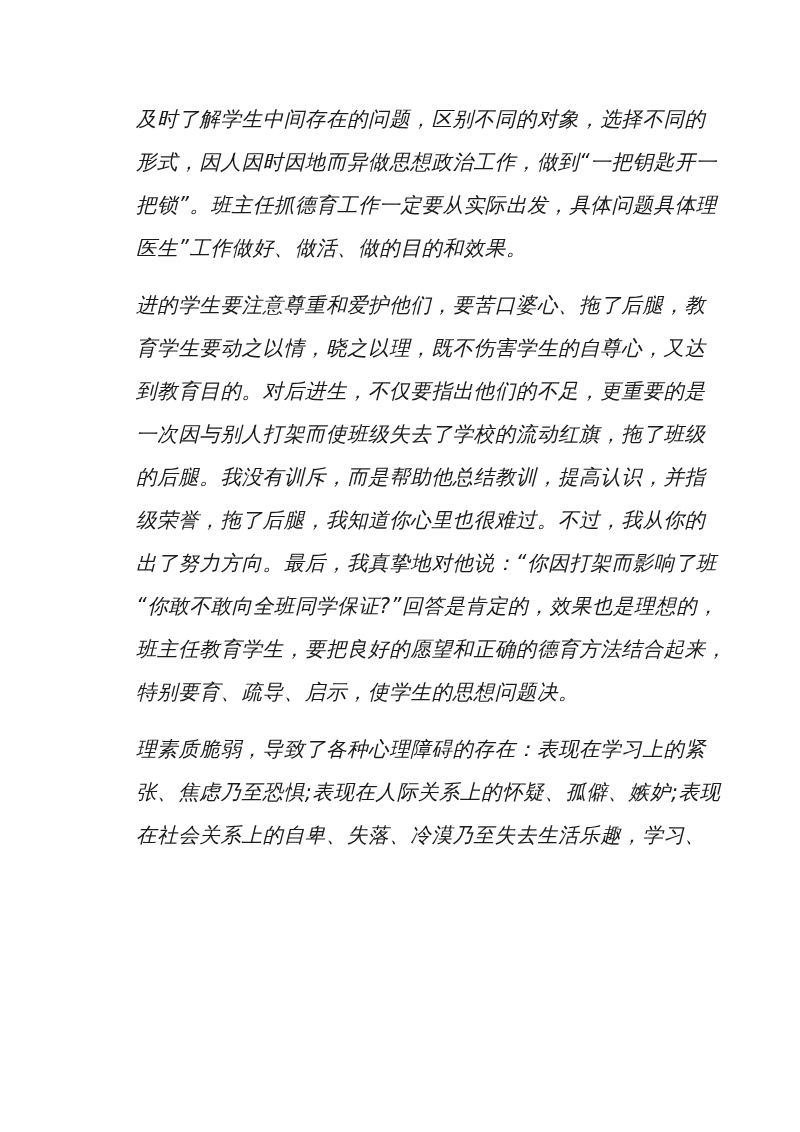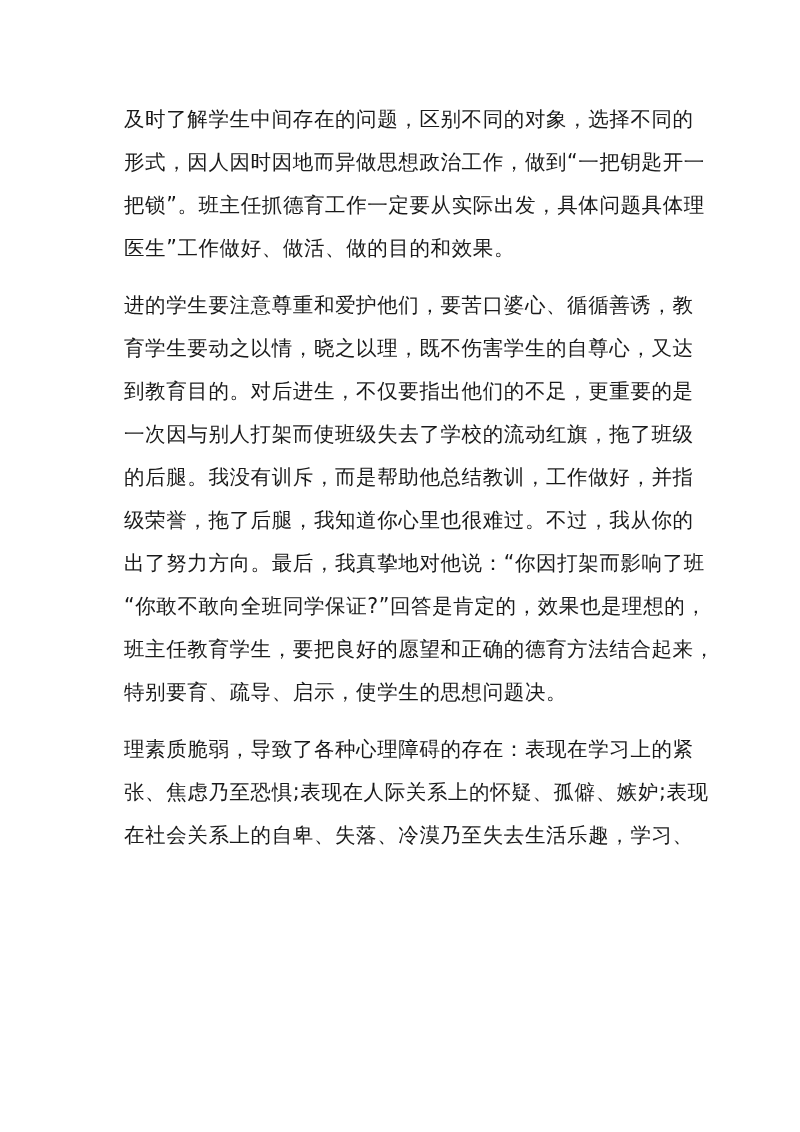--- a/index.html
+++ b/index.html
@@ -1,39 +1,39 @@
 <!DOCTYPE html>
 <html><head>
 <meta charset="utf-8">
 <style>
   html, body { margin: 0; padding: 0; background: #ffffff; }
   body { width: 800px; height: 1132px; position: relative; overflow: hidden; }
   .page { position: absolute; left: 120px; top: 98px; width: 560px;
     font-family: "DejaVu Sans", "Liberation Sans", sans-serif; font-size: 20.5px;
     color: #1a1a1a; line-height: 43px; }
-  .para { margin: 0 0 14px 4px; text-align: justify; text-align-last: left; letter-spacing: 0.6px; }
+  .para { margin: 0 0 14px 16px; text-align: justify; text-align-last: left; letter-spacing: 0.6px; font-style: italic; }
   .indent { text-indent: 42px; }
   .line { display: block; white-space: nowrap; }
 </style>
 </head>
 <body>
 
 <div class="page">
   <div class="para">
     <span class="line">及时了解学生中间存在的问题，区别不同的对象，选择不同的</span>
     <span class="line">形式，因人因时因地而异做思想政治工作，做到“一把钥匙开一</span>
     <span class="line">把锁”。班主任抓德育工作一定要从实际出发，具体问题具体理</span>
     <span class="line">医生”工作做好、做活、做的目的和效果。</span>
   </div>
   <div class="para">
-    <span class="line">进的学生要注意尊重和爱护他们，要苦口婆心、循循善诱，教</span>
+    <span class="line">进的学生要注意尊重和爱护他们，要苦口婆心、拖了后腿，教</span>
     <span class="line">育学生要动之以情，晓之以理，既不伤害学生的自尊心，又达</span>
     <span class="line">到教育目的。对后进生，不仅要指出他们的不足，更重要的是</span>
     <span class="line">一次因与别人打架而使班级失去了学校的流动红旗，拖了班级</span>
-    <span class="line">的后腿。我没有训斥，而是帮助他总结教训，工作做好，并指</span>
+    <span class="line">的后腿。我没有训斥，而是帮助他总结教训，提高认识，并指</span>
     <span class="line">级荣誉，拖了后腿，我知道你心里也很难过。不过，我从你的</span>
     <span class="line">出了努力方向。最后，我真挚地对他说：“你因打架而影响了班</span>
     <span class="line">“你敢不敢向全班同学保证?”回答是肯定的，效果也是理想的，</span>
     <span class="line">班主任教育学生，要把良好的愿望和正确的德育方法结合起来，</span>
     <span class="line">特别要育、疏导、启示，使学生的思想问题决。</span>
   </div>
   <div class="para">
     <span class="line">理素质脆弱，导致了各种心理障碍的存在：表现在学习上的紧</span>
     <span class="line">张、焦虑乃至恐惧;表现在人际关系上的怀疑、孤僻、嫉妒;表现</span>
     <span class="line">在社会关系上的自卑、失落、冷漠乃至失去生活乐趣，学习、</span>

